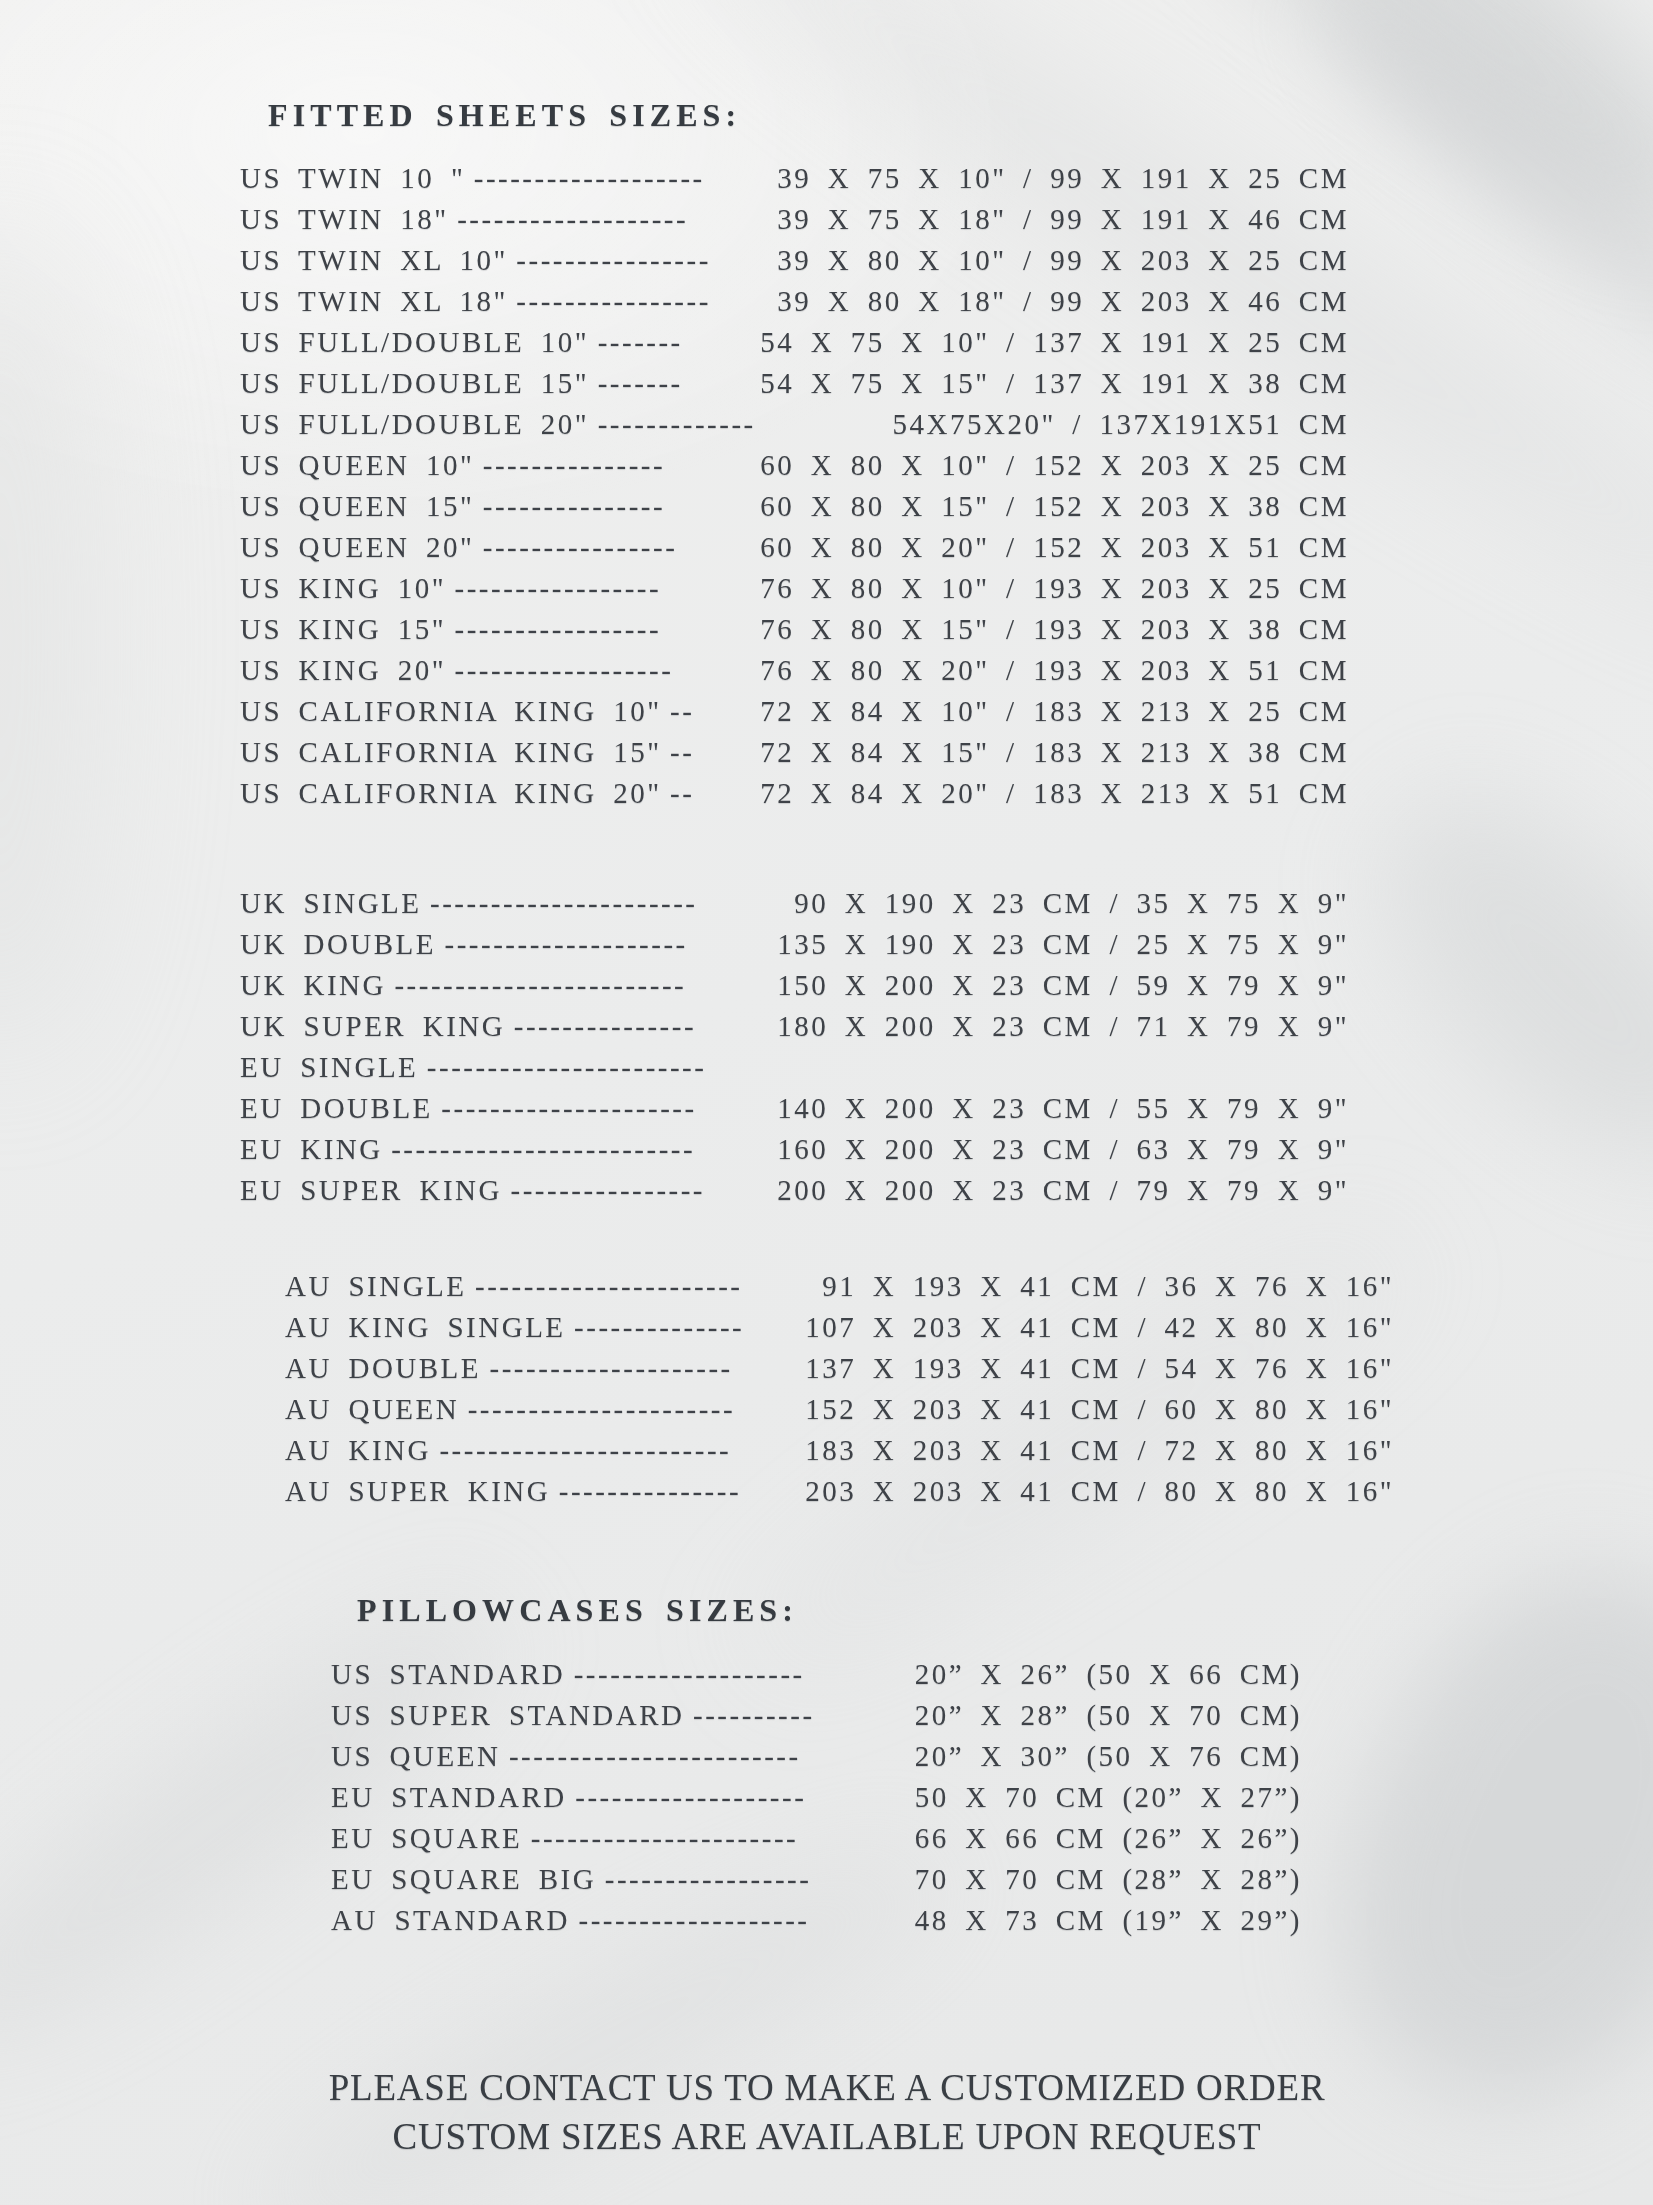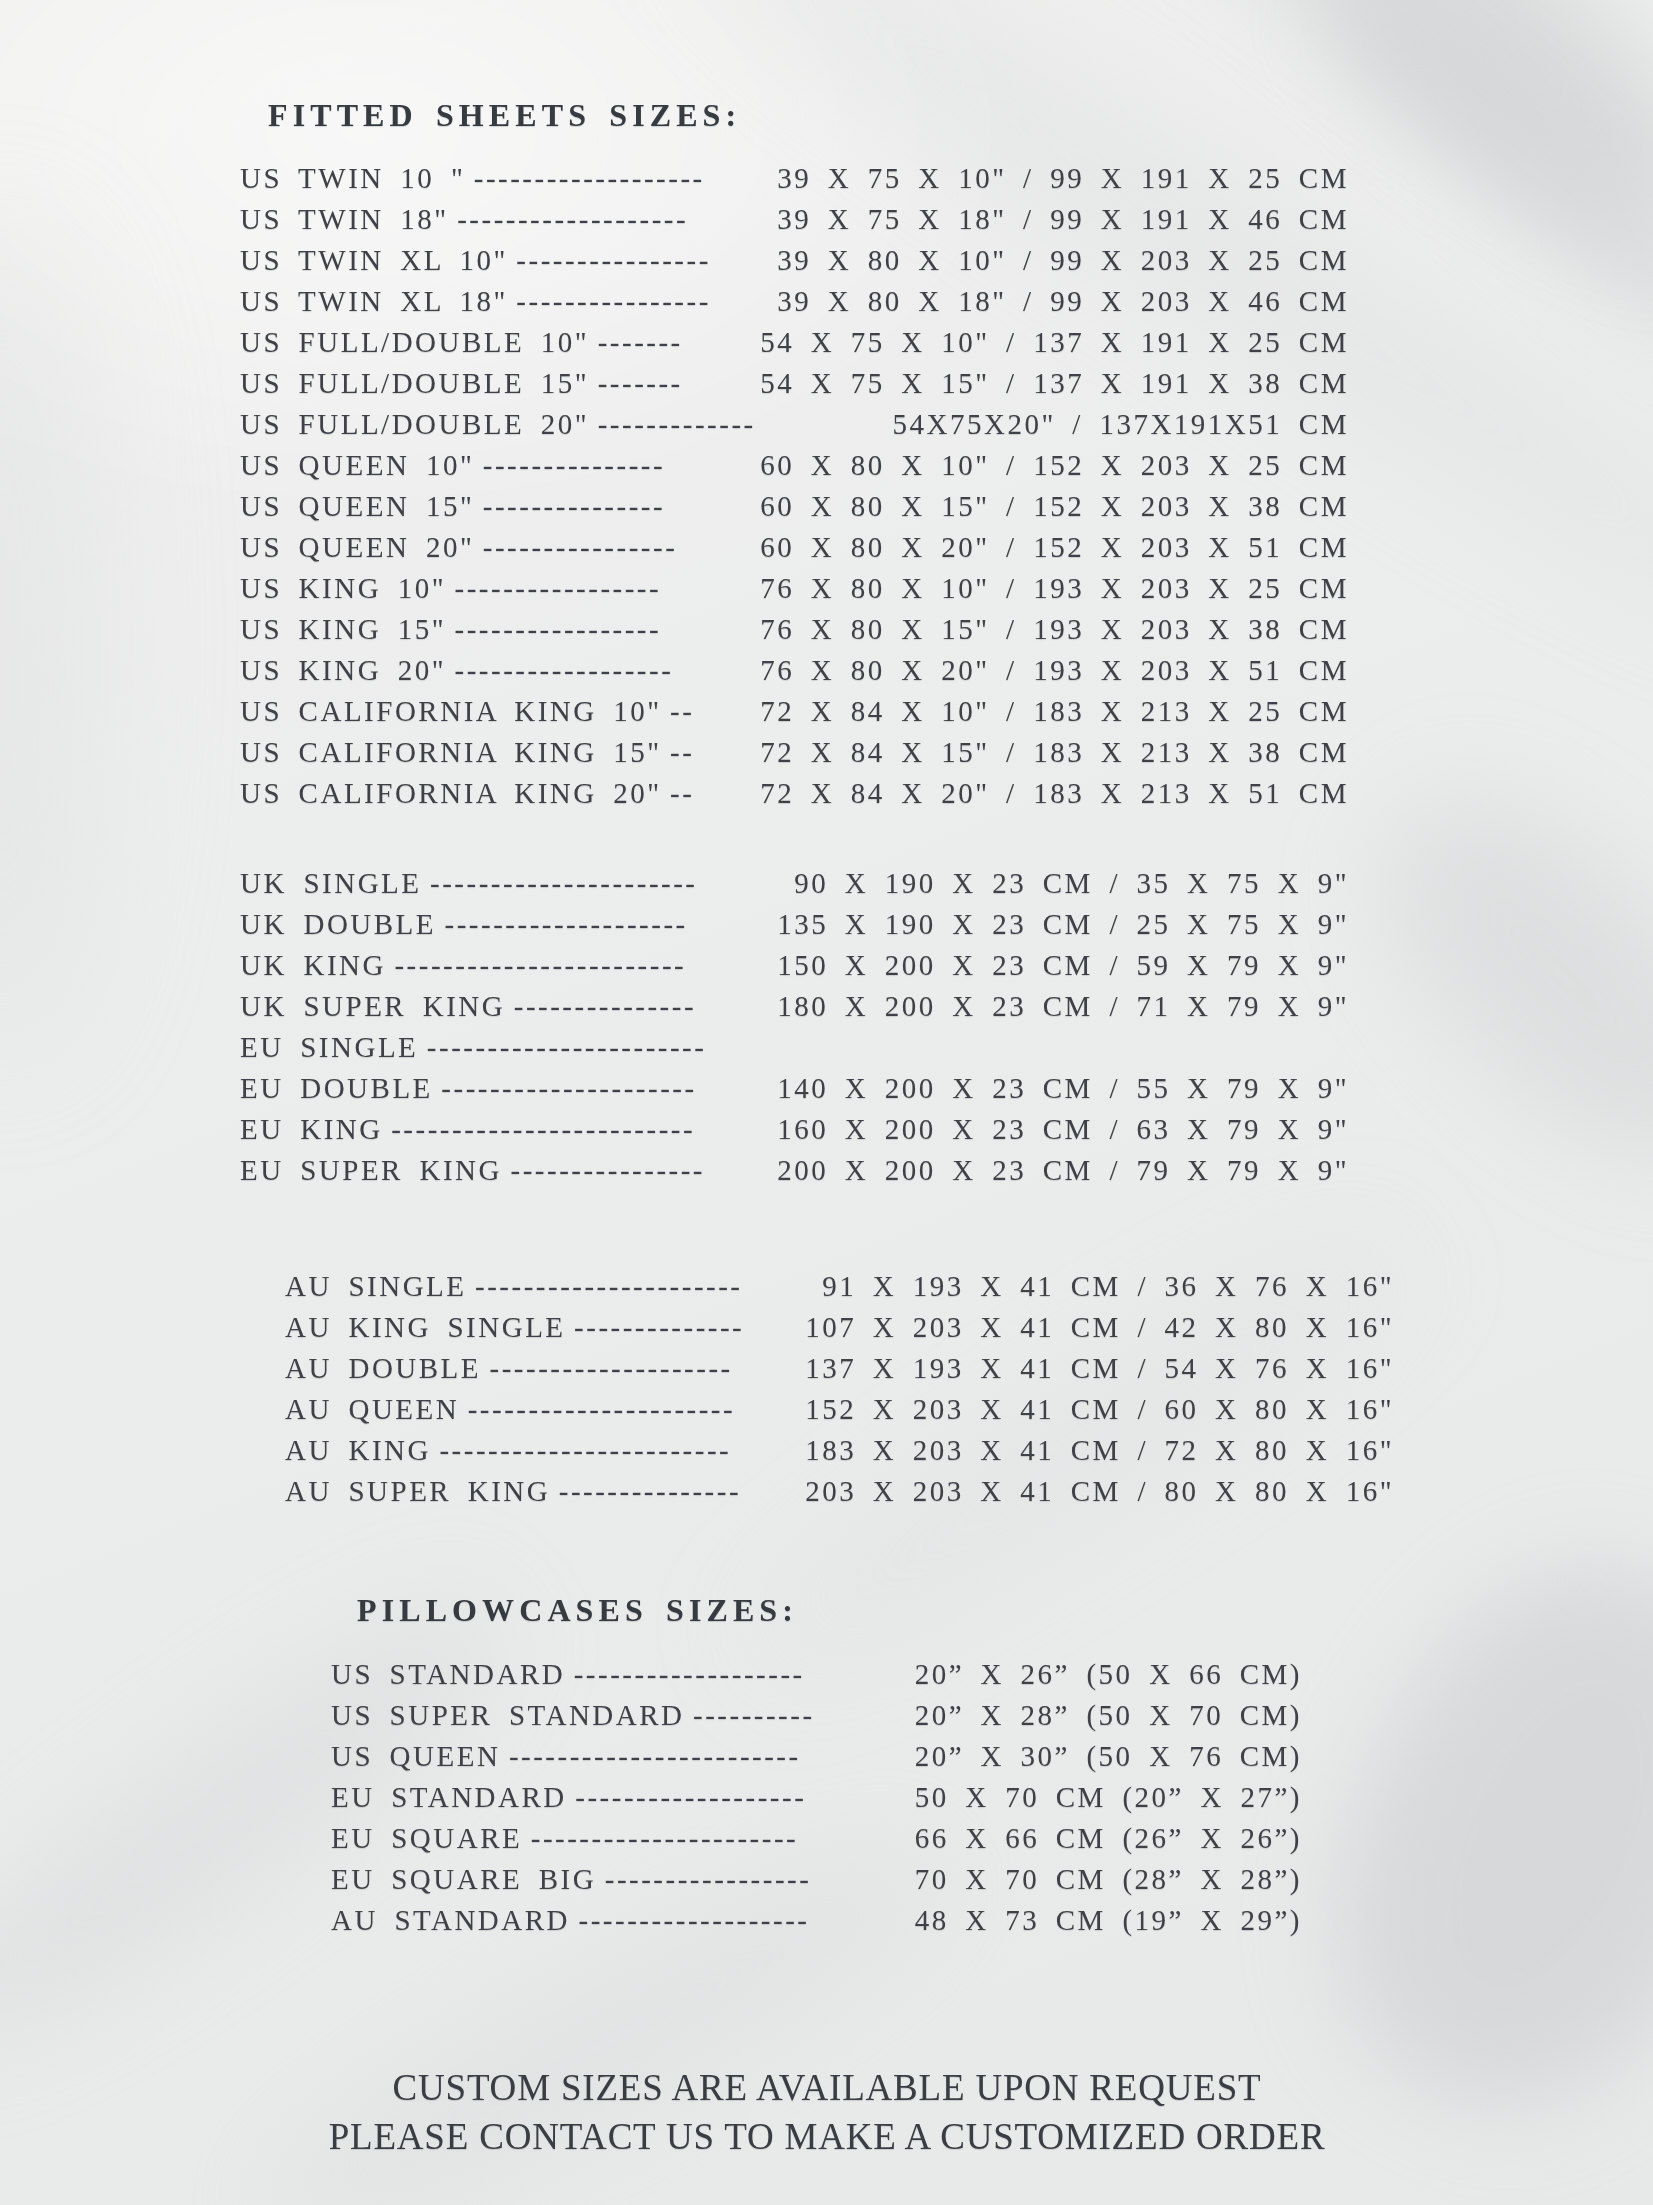--- a/index.html
+++ b/index.html
@@ -27,21 +27,21 @@
     position:absolute; font-weight:bold; font-size:32px; line-height:37px;
     letter-spacing:5.1px; word-spacing:5.1px; color:#363b41; white-space:nowrap;
     text-shadow:0 0.8px 0.8px rgba(40,44,50,0.18);
     margin-left:28px;
   }
   #fitted-heading { left:240px; top:76px; }
   #pillow-heading { left:329px; top:1565px; }
 
   .rows { position:absolute; }
   #us-rows   { left:240px; top:158px;  width:1109px; }
-  #ukeu-rows { left:240px; top:863px; width:1109px;text-align:center; }
+  #ukeu-rows { left:240px; top:883px; width:1109px;text-align:center; }
   #au-rows   { left:240px; top:1266px; width:1109px;margin-left:45px; }
   #pillow-rows { left:331px; top:1654px; width:971px; }
 
   .row {
     display:flex; align-items:baseline; height:41px; line-height:41px;
     font-size:29px; letter-spacing:2.5px; word-spacing:6.8px; white-space:nowrap;
     color:#3e4248; text-shadow:0 0.8px 0.8px rgba(40,44,50,0.16);
   }
   .row .dsh { margin-left:8.5px; margin-right:8.5px; letter-spacing:2.5px; }
   .row .val { margin-left:auto; }
@@ -267,16 +267,16 @@
       </div>
       <div class="row">
         <span class="lbl">AU STANDARD</span>
         <span class="dsh">-------------------</span>
         <span class="val">48 X 73 CM (19” X 29”)</span>
       </div>
     </div>
 </section>
 
 <footer id="footer">
+  <div>PLEASE CONTACT US TO MAKE A CUSTOMIZED ORDER</div>
   <div>CUSTOM SIZES ARE AVAILABLE UPON REQUEST</div>
-  <div>PLEASE CONTACT US TO MAKE A CUSTOMIZED ORDER</div>
 </footer>
 
 
 </body></html>

